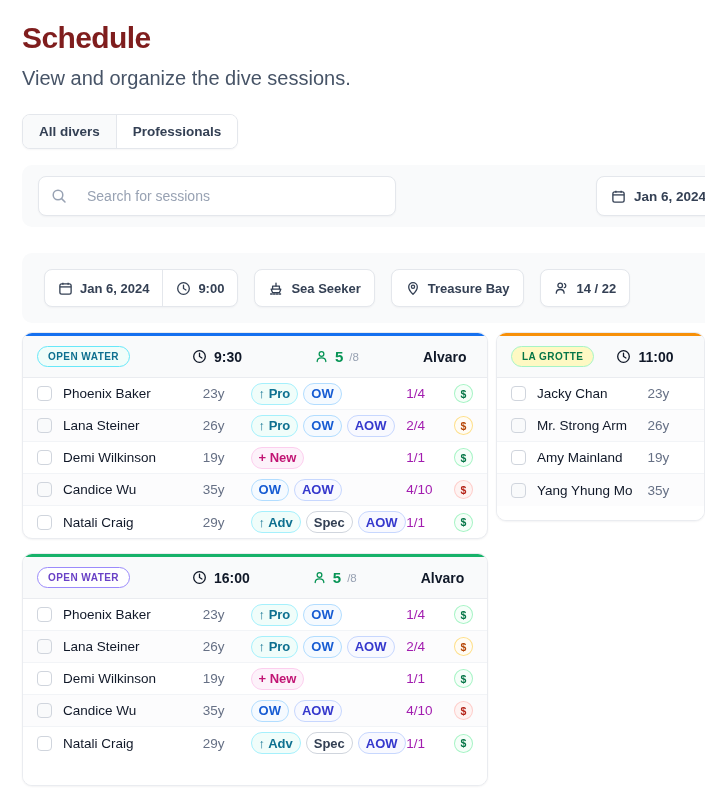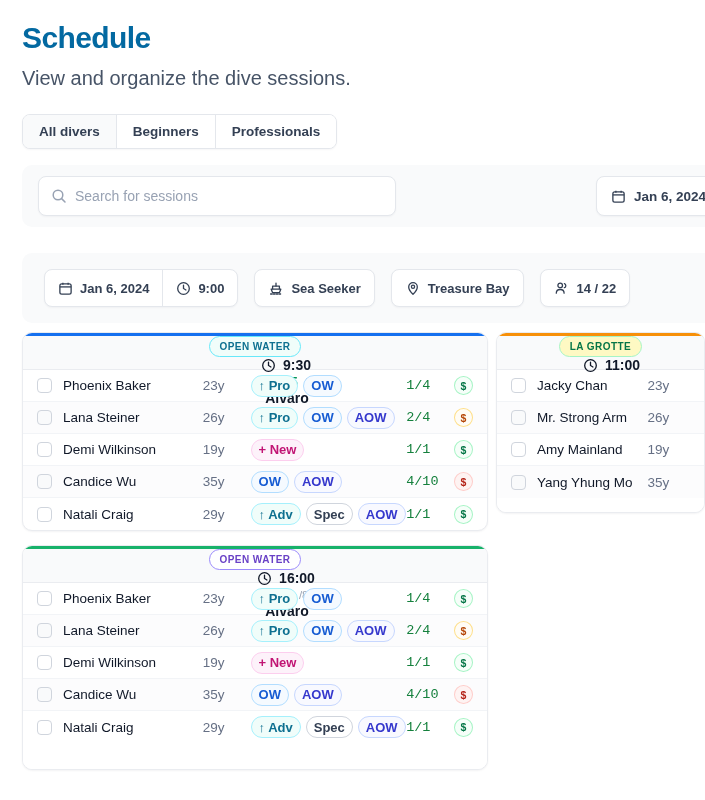--- a/index.html
+++ b/index.html
@@ -9,21 +9,21 @@
     font-family: "Liberation Sans", sans-serif;
     color: #101828;
     overflow: hidden;
   }
   .page { width: 705px; height: 800px; position: relative; }
 
   
   .hdr { padding: 20px 0 0 22px; }
   .page-title {
     font-size: 30px; font-weight: 700; letter-spacing: -0.6px;
-    line-height: 1.2; color: #0369a1;
+    line-height: 1.2; color: #7f1d1d;
   }
   .page-sub {
     margin-top: 8px; font-size: 20px; color: #475467; line-height: 1.4;
   }
 
   
   .tabs {
     margin: 22px 0 0 22px; display: inline-flex;
     border: 1px solid #e4e7ec; border-radius: 8px;
     background: #ffffff; overflow: hidden;
@@ -40,21 +40,21 @@
   
   .searchbar {
     position: absolute; left: 22px; top: 165px;
     width: 700px; height: 62px;
     background: #f9fafb; border-radius: 10px;
     display: flex; align-items: center; padding: 0 16px;
   }
   .search-input-wrap {
     width: 358px; height: 40px; background: #fff;
     border: 1px solid #e4e7ec; border-radius: 8px;
-    display: flex; align-items: center; padding: 0 12px; gap: 8px;
+    display: flex; align-items: center; padding: 0 12px; gap: 20px;
     box-shadow: 0 1px 2px rgba(16,24,40,0.04);
   }
   .search-input {
     border: none; outline: none; font-size: 14px; color: #667085;
     font-family: "Liberation Sans", sans-serif; width: 100%;
     background: transparent;
   }
   .search-input::placeholder { color: #98a2b3; }
   .datepick {
     position: absolute; left: 574px; top: 11px;
@@ -93,24 +93,23 @@
   .col-right { width: 209px; }
 
   .card {
     background: #fff; border: 1px solid #eaecf0; border-radius: 10px;
     overflow: hidden; box-shadow: 0 1px 2px rgba(16,24,40,0.05);
   }
   .card + .card { margin-top: 14px; }
   .card-accent { height: 3px; width: 100%; }
 
   .card-head {
-    display: flex; align-items: center; height: 34px;
+    display: flex; align-items: center; height: 42px;
     background: #f9fafb; border-bottom: 1px solid #eaecf0;
     padding: 0 14px;
-    flex-direction: column;
   }
   .pill {
     font-size: 10px; font-weight: 700; letter-spacing: 0.45px;
     padding: 4px 10px; border-radius: 999px; border: 1px solid;
     white-space: nowrap;
   }
   .head-time {
     display: flex; align-items: center; gap: 7px;
     font-size: 14px; font-weight: 700; color: #101828; white-space: nowrap;
   }
@@ -139,21 +138,21 @@
   .dname {
     margin-left: 11px; font-weight: 500; color: #101828; white-space: nowrap;
   }
   .dage { color: #667085; font-weight: 400; white-space: nowrap; }
   .tags { display: flex; gap: 5px; align-items: center; }
   .tag {
     font-size: 13px; font-weight: 600; padding: 2.5px 7px;
     border-radius: 999px; border: 1px solid; white-space: nowrap;
     display: inline-flex; align-items: center; gap: 3px;
   }
-  .dives { color: #15803d; font-weight: 500; white-space: nowrap; font-family: Liberation Mono, monospace; }
+  .dives { color: #a21caf; font-weight: 500; white-space: nowrap; }
   .pay {
     width: 19px; height: 19px; border-radius: 50%; border: 1px solid;
     display: flex; align-items: center; justify-content: center;
     font-size: 10.5px; font-weight: 700;
   }
 
   
   .col-left .c-name  { width: 140px; }
   .col-left .c-age   { width: 48px; }
   .col-left .c-tags  { width: 156px; }
@@ -172,21 +171,20 @@
 
   
   <div class="hdr">
     <div class="page-title">Schedule</div>
     <div class="page-sub">View and organize the dive sessions.</div>
   </div>
 
   
   <div class="tabs">
     <div class="tab active">All divers</div>
-    <div class="tab">Beginners</div>
     <div class="tab">Professionals</div>
   </div>
 
   
   <div class="searchbar">
     <div class="search-input-wrap">
       <span>
         <svg width="16" height="16" viewBox="0 0 16 16" fill="none" stroke="#98a2b3" stroke-width="1.5">
           <circle cx="7" cy="7" r="4.8"></circle>
             <line x1="10.6" y1="10.6" x2="14" y2="14" stroke-linecap="round"></line>

